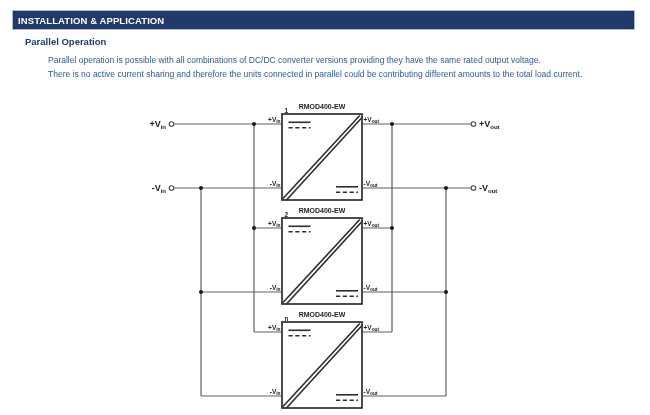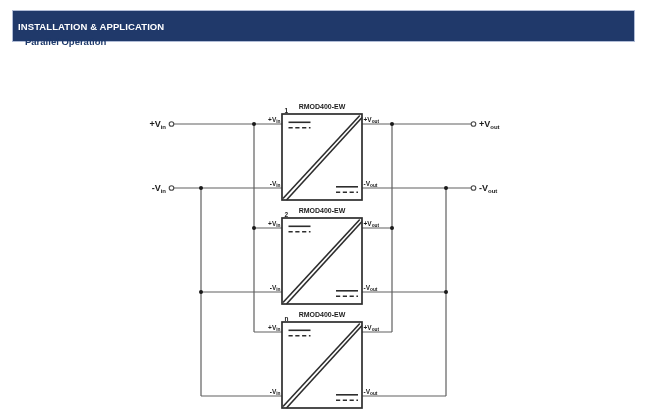--- a/index.html
+++ b/index.html
@@ -1,21 +1,21 @@
 <!DOCTYPE html>
 <html><head>
 <meta charset="utf-8">
 <style>
   html,body{margin:0;padding:0;}
   body{
     width:650px;height:415px;position:relative;overflow:hidden;
     background:#ffffff;font-family:"Liberation Sans",sans-serif;
   }
   .topbar{
-    position:absolute;left:12px;top:10px;width:623px;height:32px;
+    position:absolute;left:12px;top:10px;width:623px;height:20px;
     background:#20396a;border:1px solid #b0bcd6;box-sizing:border-box;
     display:flex;align-items:center;
   }
   .topbar .bar-label{
     color:#ffffff;font-weight:bold;font-size:9.5px;padding-left:5px;letter-spacing:.1px;
   }
   .section-title{
     position:absolute;left:22px;top:33px;margin:3px;
     font-size:9.5px;font-weight:bold;color:#1e3a6b;
   }
@@ -43,20 +43,22 @@
 </head>
 <body>
 
 <div class="topbar">
   <span class="bar-label">INSTALLATION &amp; APPLICATION</span>
 </div>
 
 <h2 class="section-title">Parallel Operation</h2>
 
 <div class="para">
+  <div>Parallel operation is possible with all combinations of DC/DC converter versions providing they have the same rated output voltage.</div>
+  <div>There is no active current sharing and therefore the units connected in parallel could be contributing different amounts to the total load current.</div>
 </div>
 
 <svg class="diagram" viewBox="0 0 650 415">
 
   <path class="wire" d="
     M174 124 H282  M174 188 H282
     M254 124 V332  M201 188 V396
     M254 228 H282  M254 332 H282
     M201 292 H282  M201 396 H282
     M362 124 H471  M362 188 H471

